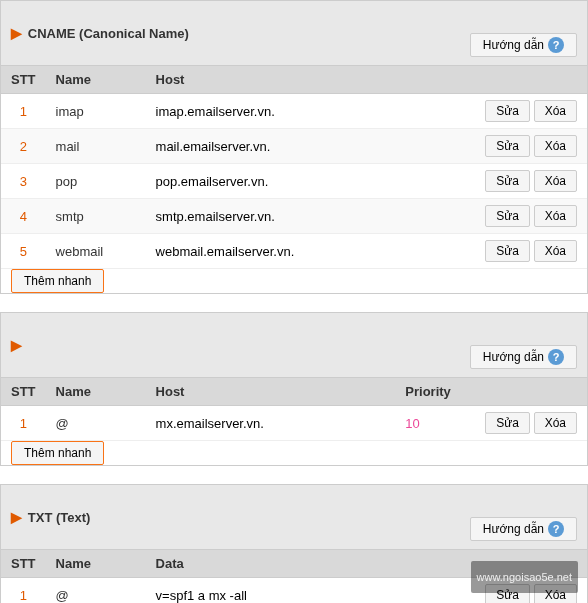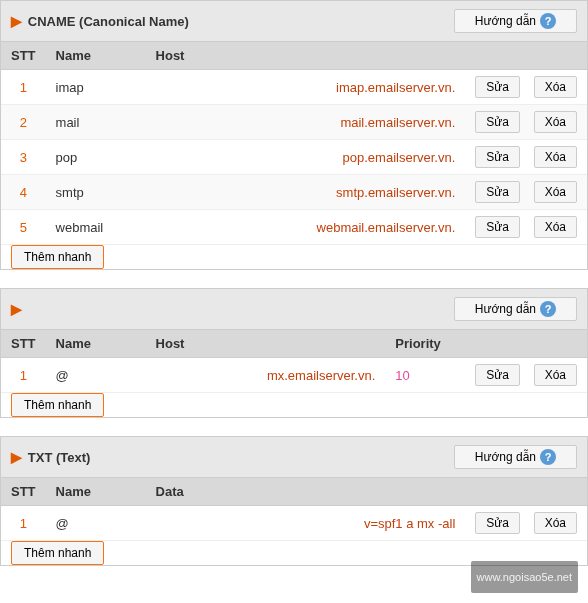--- a/index.html
+++ b/index.html
@@ -34,27 +34,28 @@
     }
 
     .arrow-icon {
       color: #e05a00;
       font-size: 14px;
     }
 
     .huong-dan-btn {
       background: #f5f5f5;
       border: 1px solid #ccc;
-      padding: 3px 20px;
+      padding: 3px 12px;
       cursor: pointer;
       font-size: 12px;
       display: flex;
       align-items: center;
       gap: 4px;
       border-radius: 2px;
+      margin-top: 24px;
     }
 
     .help-icon {
       width: 16px;
       height: 16px;
       background: #5b9bd5;
       border-radius: 50%;
       color: white;
       font-size: 11px;
       display: inline-flex;
@@ -102,22 +103,21 @@
       width: 40px;
       text-align: center;
       color: #e05a00;
     }
 
     .name-col {
       width: 100px;
     }
 
     .host-col {
-      color: #c2410c;
-      text-align: right;
+      color: #000000;
     }
 
     .priority-col {
       width: 80px;
       color: #ec4899;
       text-align: left;
       margin-top: 12px;
     }
 
     .action-col {
@@ -129,21 +129,21 @@
     .btn-sua, .btn-xoa {
       padding: 3px 10px;
       font-size: 12px;
       cursor: pointer;
       border-radius: 2px;
       border: 1px solid #ccc;
     }
 
     .btn-sua {
       background: #f5f5f5;
-      margin-right: 10px;
+      margin-right: 0;
     }
 
     .btn-xoa {
       background: #f5f5f5;
     }
 
     .btn-them-nhanh {
       margin: 0 10px;
       padding: 4px 12px;
       font-size: 12px;

